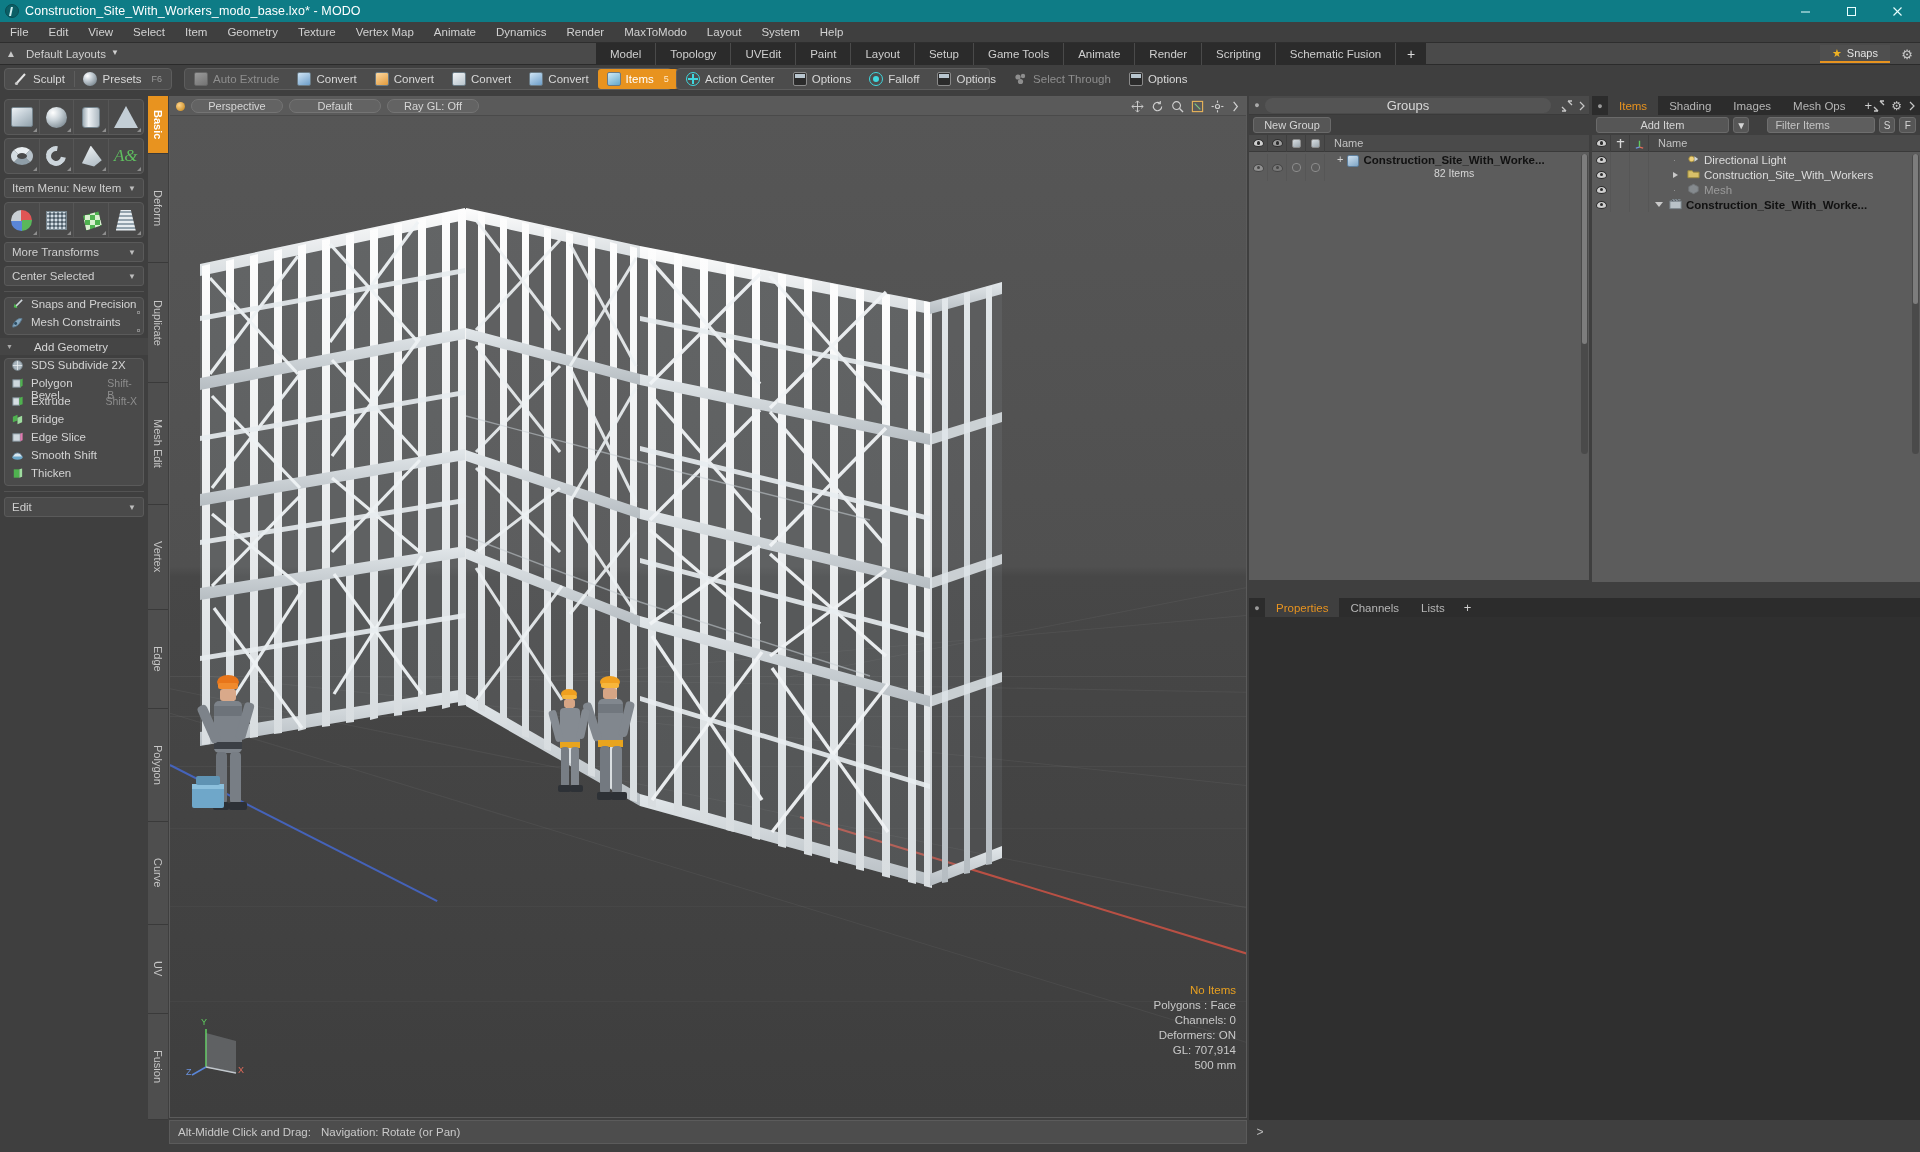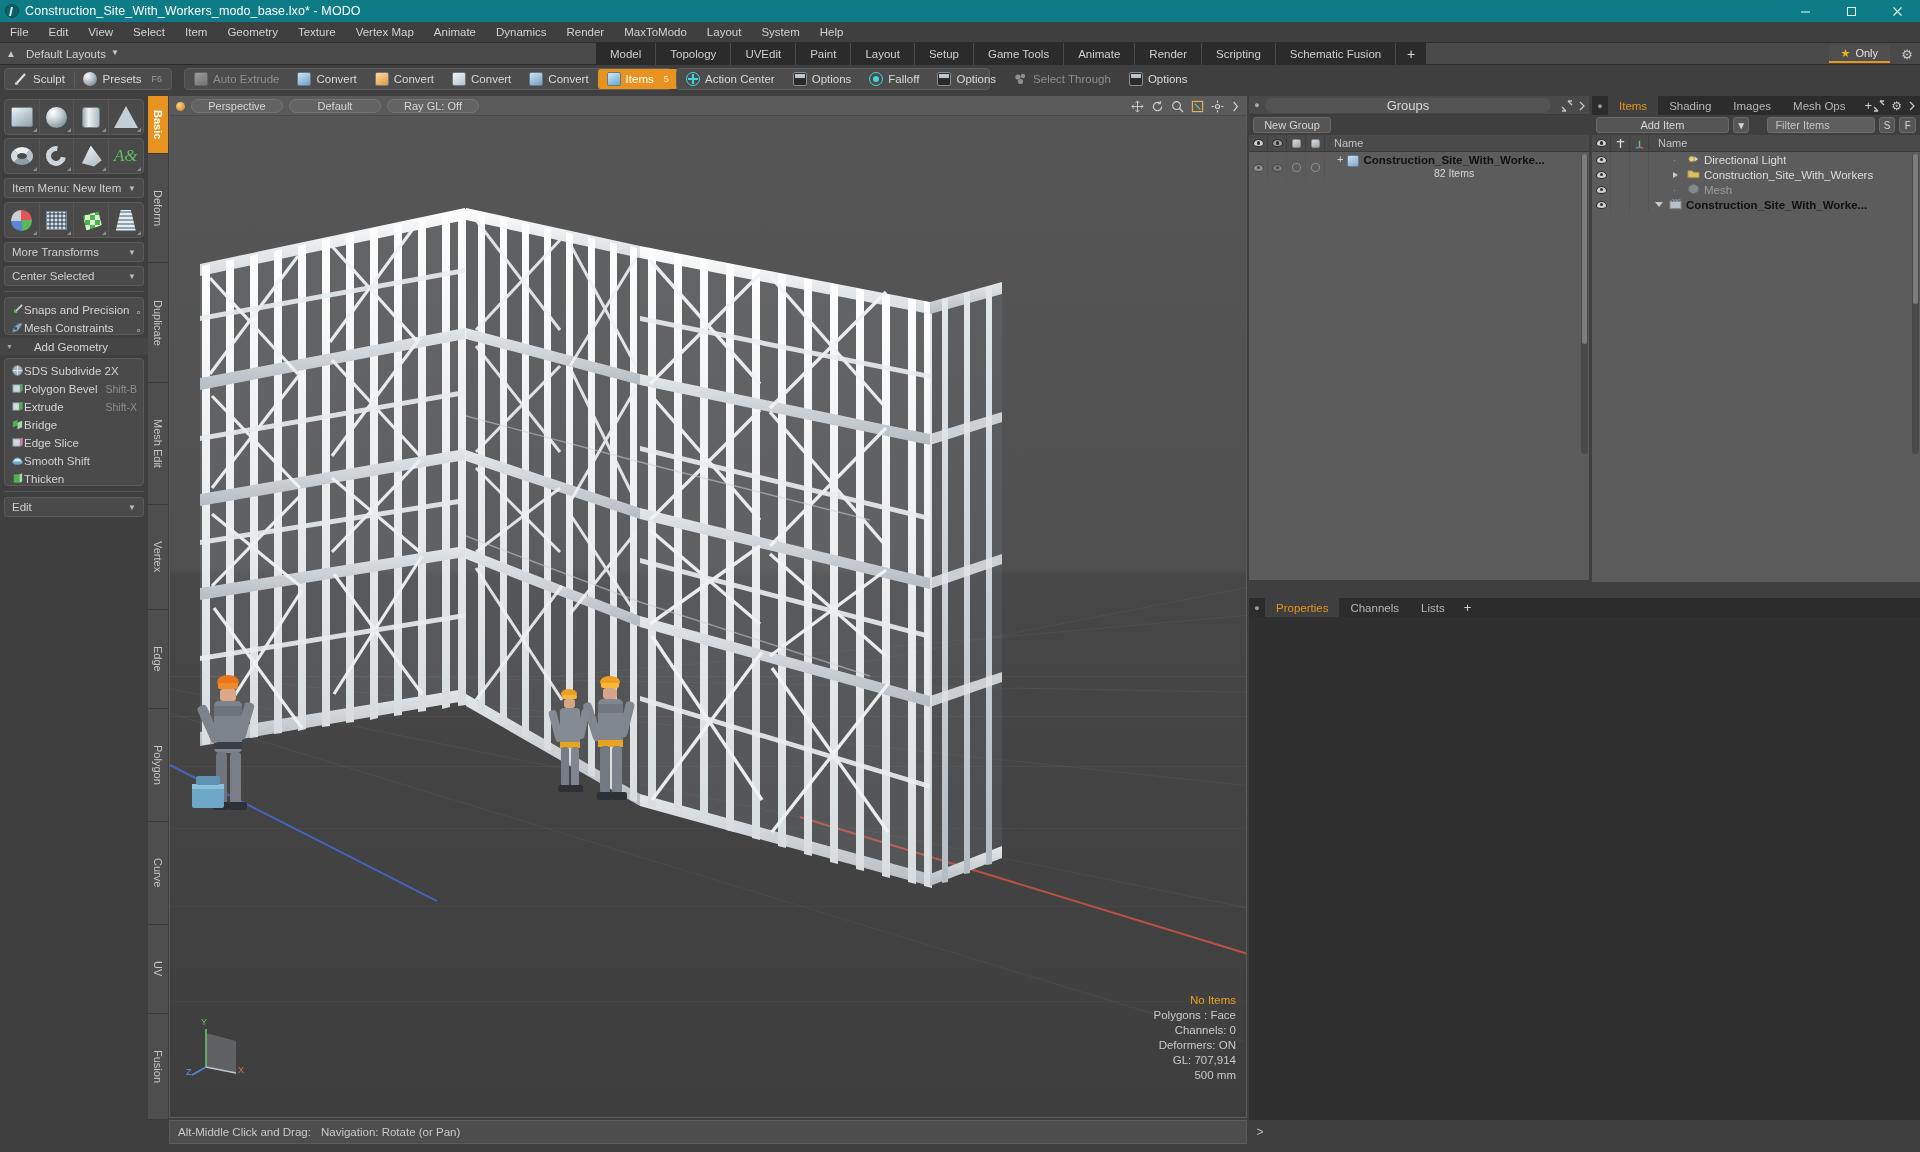--- a/index.html
+++ b/index.html
@@ -118,21 +118,21 @@
   .shape-green{ background:repeating-conic-gradient(#4fb24f 0% 25%, #d9f0d0 0% 50%) 0 0/10px 10px; clip-path:polygon(15% 30%,85% 10%,100% 75%,30% 100%);}
   .shape-trap{ background:repeating-linear-gradient(0deg,#e6ecf0 0 2px,#93a3ae 2px 4px);clip-path:polygon(25% 0,75% 0,100% 100%,0 100%);}
 
   .lp-dd{
     margin:4px; height:20px; background:#4a4a4a;border:1px solid #5a5a5a;border-radius:3px;
     display:flex;align-items:center;padding:0 7px;color:#cfcfcf;font-size:11.5px;justify-content:space-between;
   }
   .lp-dd .car{ font-size:8px;color:#bdbdbd;}
   .lp-sep{ height:1px;background:#535353;margin:5px 4px;}
   .lp-list{ margin:3px 4px;background:#4a4a4a;border:1px solid #5a5a5a;border-radius:4px;overflow:hidden;}
-  .lp-row{ height:18px;display:flex;align-items:flex-end;padding:0 6px;color:#d3d3d3;font-size:11.5px;position:relative;}
+  .lp-row{ height:18px;display:flex;align-items:flex-start;gap:7px;padding:0 6px;color:#d3d3d3;font-size:11.5px;position:relative;}
   .lp-row .sc{ margin-left:auto;color:#8d8d8d;font-size:10.5px;}
   .lp-row .minidot{position:absolute;right:3px;bottom:2px;width:3px;height:3px;border:1px solid #888;}
   .lp-head{ height:17px;display:flex;align-items:center;gap:21px;padding:0 6px;color:#d5d5d5;font-size:11.5px;background:#454545;}
   .lp-head .car{font-size:7px;color:#a9a9a9;}
   .i16{width:13px;height:13px;flex:0 0 auto;position:relative;}
 
   
   .vtabs{ position:absolute;left:148px;top:96px;width:20px;height:1024px;background:#3a3a3a;
           display:flex;flex-direction:column;align-items:stretch;}
   .vtab{ writing-mode:vertical-rl; text-orientation:mixed;
@@ -156,21 +156,21 @@
     background:
       linear-gradient(180deg,#565656 0%,#505050 45%,#474747 46%,#3e3e3e 100%);
     overflow:hidden;}
   .grid-h{ position:absolute;left:0;right:0;height:1px;background:rgba(255,255,255,0.055);}
   .grid-d{ position:absolute;background:rgba(255,255,255,0.05);height:1px;transform-origin:left center;}
   .axis-red{ position:absolute;height:1.5px;background:rgba(226,86,70,0.75);transform-origin:left center;}
   .axis-blue{ position:absolute;height:1.5px;background:rgba(70,110,226,0.75);transform-origin:left center;}
 
   .gizmo{ position:absolute;left:18px;bottom:38px;width:60px;height:58px;}
   .gz-lbl{ position:absolute;font-size:9px;}
-  .vp-stats{ position:absolute;right:10px;bottom:34px;text-align:right;line-height:15px;font-size:11.5px;color:#c9c9c9;}
+  .vp-stats{ position:absolute;right:10px;bottom:44px;text-align:right;line-height:15px;font-size:11.5px;color:#c9c9c9;}
   .vp-stats .hl{ color:#e8a020;}
 
   
   .groups-panel{ position:absolute;left:1249px;top:96px;width:340px;height:498px;background:#3f3f3f;}
   .items-panel{ position:absolute;left:1592px;top:96px;width:328px;height:498px;background:#3f3f3f;}
   .props-panel{ position:absolute;left:1249px;top:598px;width:671px;height:522px;background:#2f2f2f;}
 
   .pnl-hdr{ height:19px;background:#4a4a4a;display:flex;align-items:center;position:relative;border-bottom:1px solid #3a3a3a;}
   .pnl-hdr .lefty{width:16px;display:flex;align-items:center;justify-content:center;color:#aaa;font-size:9px;}
   .pnl-title{ flex:1;text-align:left;color:#d8d8d8;font-size:13px;background:#545454;border-radius:9px;height:15px;
@@ -281,21 +281,21 @@
       <div class="lb-tab">Game Tools</div>
       <div class="lb-tab">Animate</div>
       <div class="lb-tab">Render</div>
       <div class="lb-tab">Scripting</div>
       <div class="lb-tab">Schematic Fusion</div>
       <div class="lb-plus">+</div>
     </div>
   <div class="lb-right">
     <div class="only-btn">
       <span class="only-star">★</span>
-      <span>Only</span>
+      <span>Snaps</span>
     </div>
     <div class="gear-ic">⚙</div>
   </div>
 </div>
 
 <div class="toolrow">
   <div class="tgroup" id="tg-left" style="left:4px;width:168px">
       <div class="titem">
         <span class="ic"><svg width="14" height="14" viewBox="0 0 14 14">
             <line x1="2" y1="12" x2="11" y2="2" stroke="#e6e6e6" stroke-width="2"></line>

